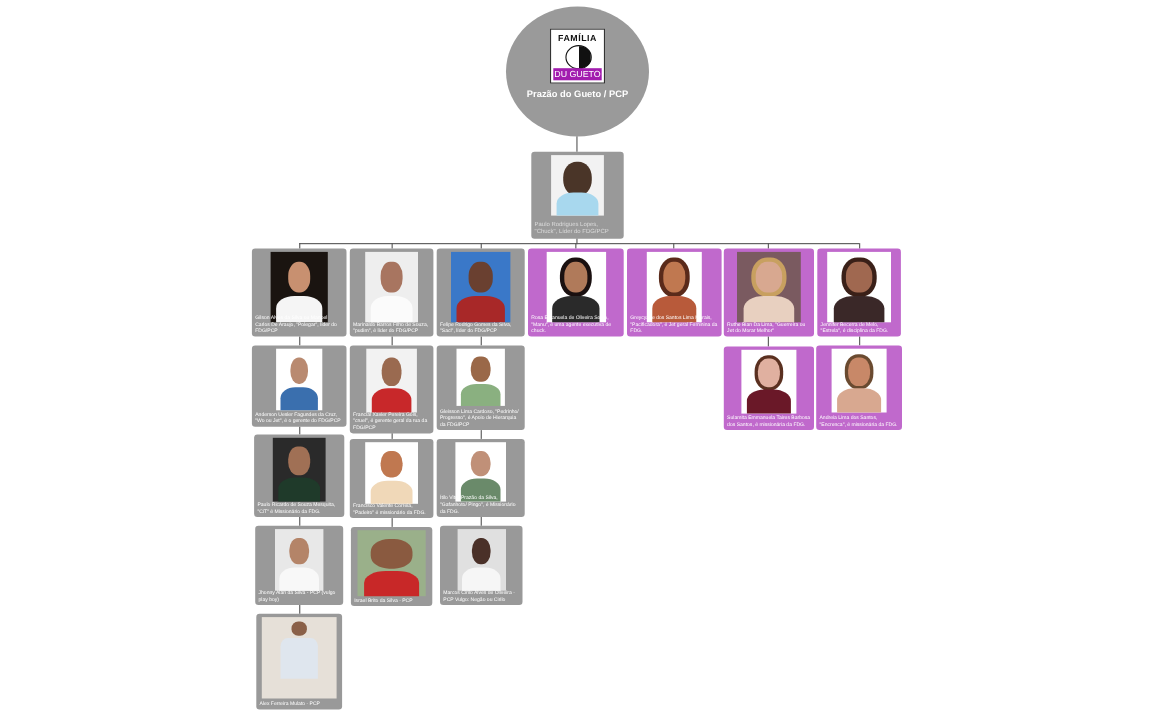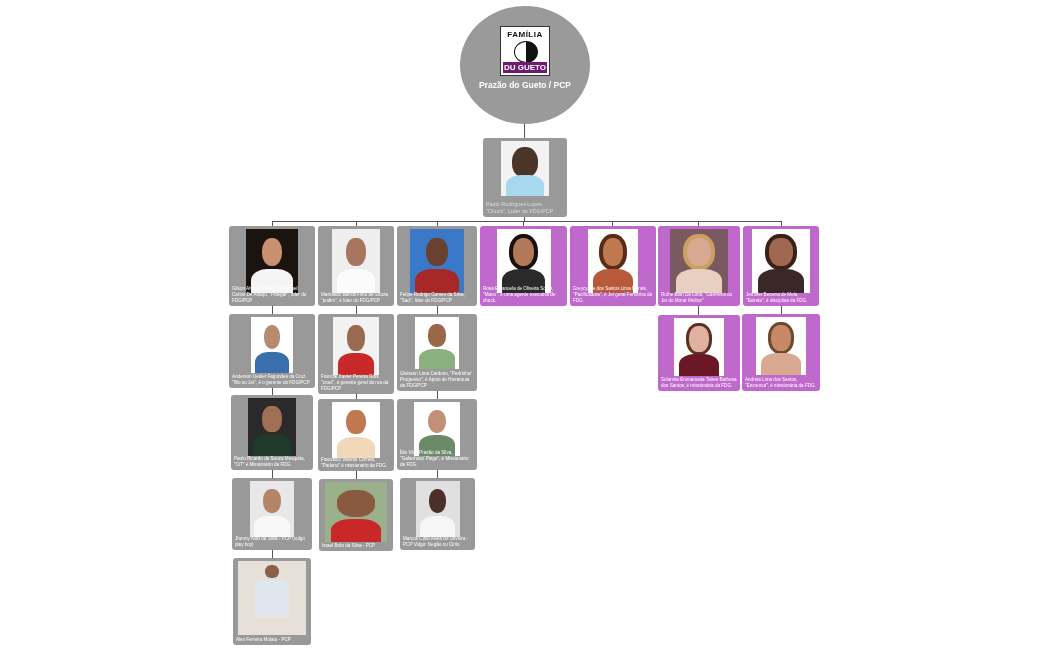--- a/index.html
+++ b/index.html
@@ -5,22 +5,22 @@
   html, body { margin:0; padding:0; }
   body { width:1050px; height:650px; background:#ffffff; position:relative; overflow:hidden;
          font-family:"Liberation Sans", sans-serif; }
   .root { position:absolute; left:460px; top:6px; width:130px; height:118px; border-radius:50%;
           background:#9a9a9a; text-align:center; }
   .root .logo { position:absolute; left:40px; top:20px; width:50px; height:50px; background:#fff;
                 border:1px solid #333; box-sizing:border-box; }
   .logo .lt { position:absolute; left:3px; top:3px; right:3px; font-size:8px; font-weight:bold; color:#111; letter-spacing:0.5px; }
   .logo .face { position:absolute; left:13px; top:14px; width:22px; height:20px; border-radius:50%;
                 background:linear-gradient(90deg,#fff 50%,#111 50%); border:1px solid #111; }
-  .logo .lb { position:absolute; left:2px; right:2px; bottom:2px; height:11px; background:#701a75; color:#fff;
-              font-size:8px; font-weight:bold; line-height:11px; }
+  .logo .lb { position:absolute; left:2px; right:2px; bottom:2px; height:11px; background:#a21caf; color:#fff;
+              font-size:8px; font-weight:normal; line-height:11px; }
   .root .rlabel { position:absolute; left:18px; right:18px; top:74px; color:#fff; font-size:8.5px; font-weight:bold; line-height:11px; }
   .line { position:absolute; background:#555; }
   .card { position:absolute; border-radius:3px; box-sizing:border-box; }
   .card.gray { background:#999999; }
   .card.purple { background:#c069cc; }
   .card .photo { position:absolute; left:50%; transform:translateX(-50%); top:3px; background:#ddd; overflow:hidden; }
   .card .photo .head { position:absolute; left:30%; top:14%; width:40%; height:44%; border-radius:45%; }
   .card .photo .body { position:absolute; left:10%; top:62%; width:80%; height:45%; border-radius:40% 40% 0 0; }
   .card .cap { position:absolute; left:3px; right:3px; bottom:2px; color:#fff; font-size:4.6px; line-height:6px; }
   .card.big .cap { color:#dcdcdc; font-size:5.4px; line-height:7px; text-align:left; }

